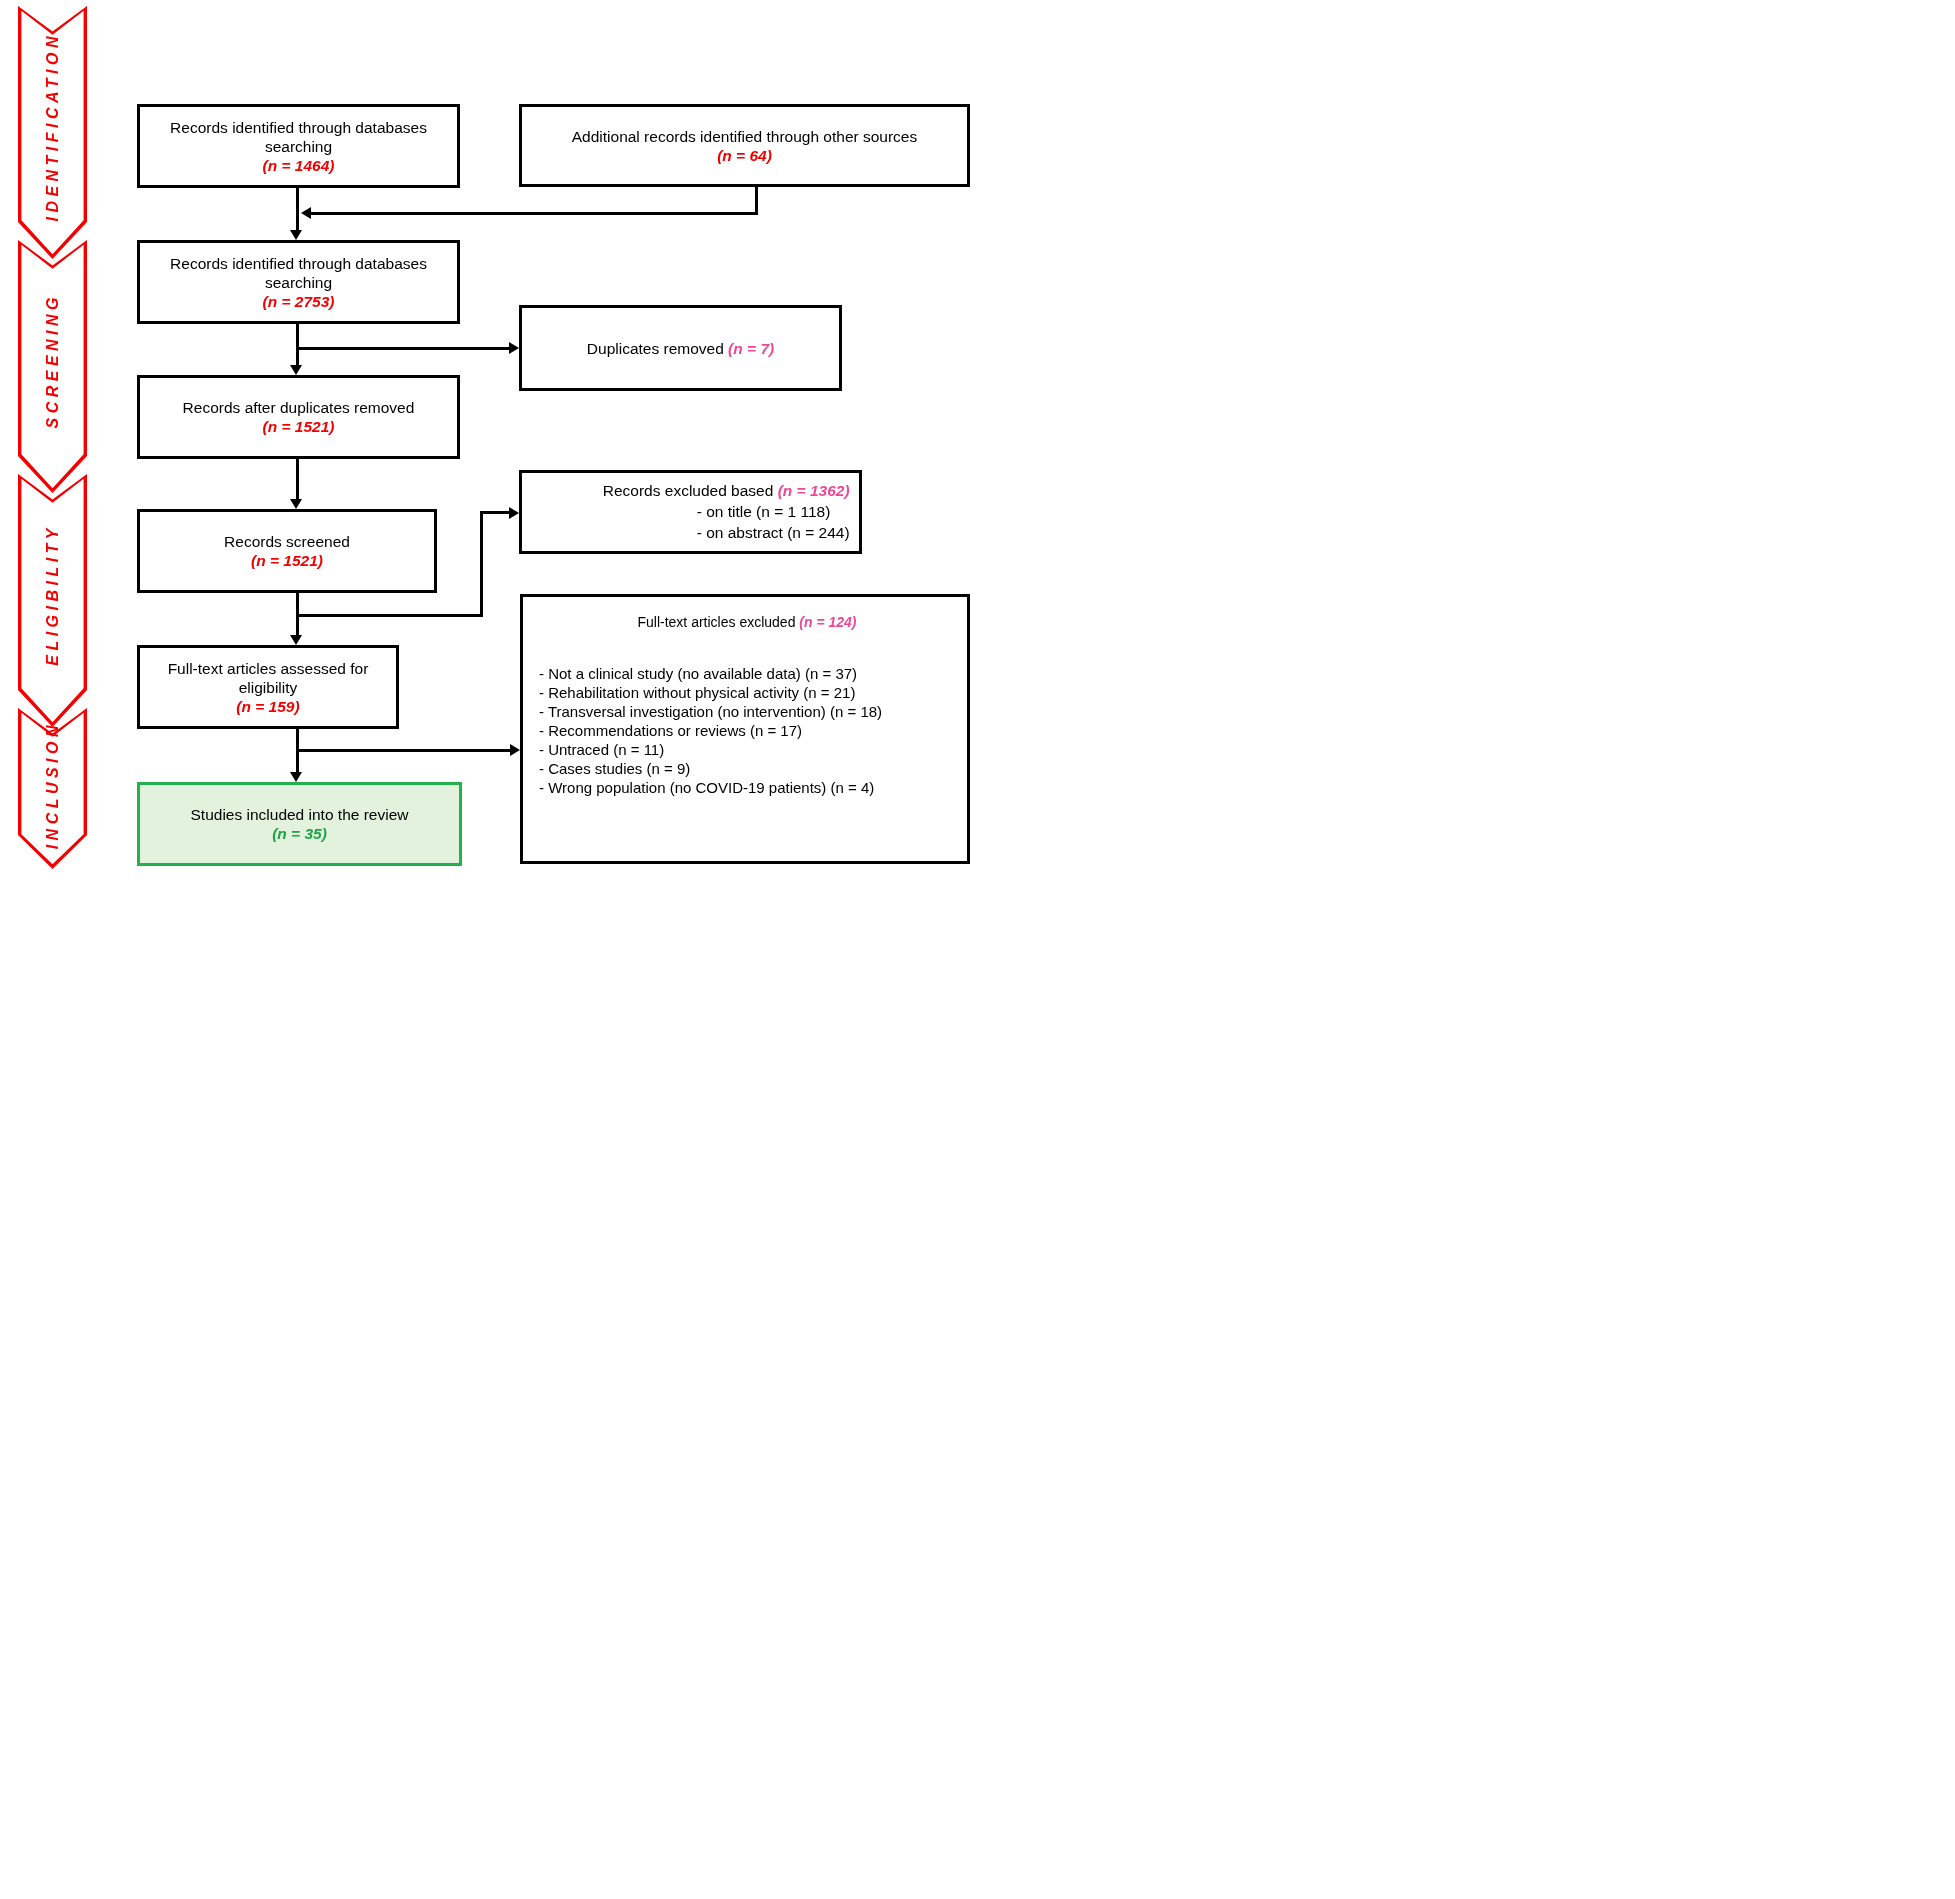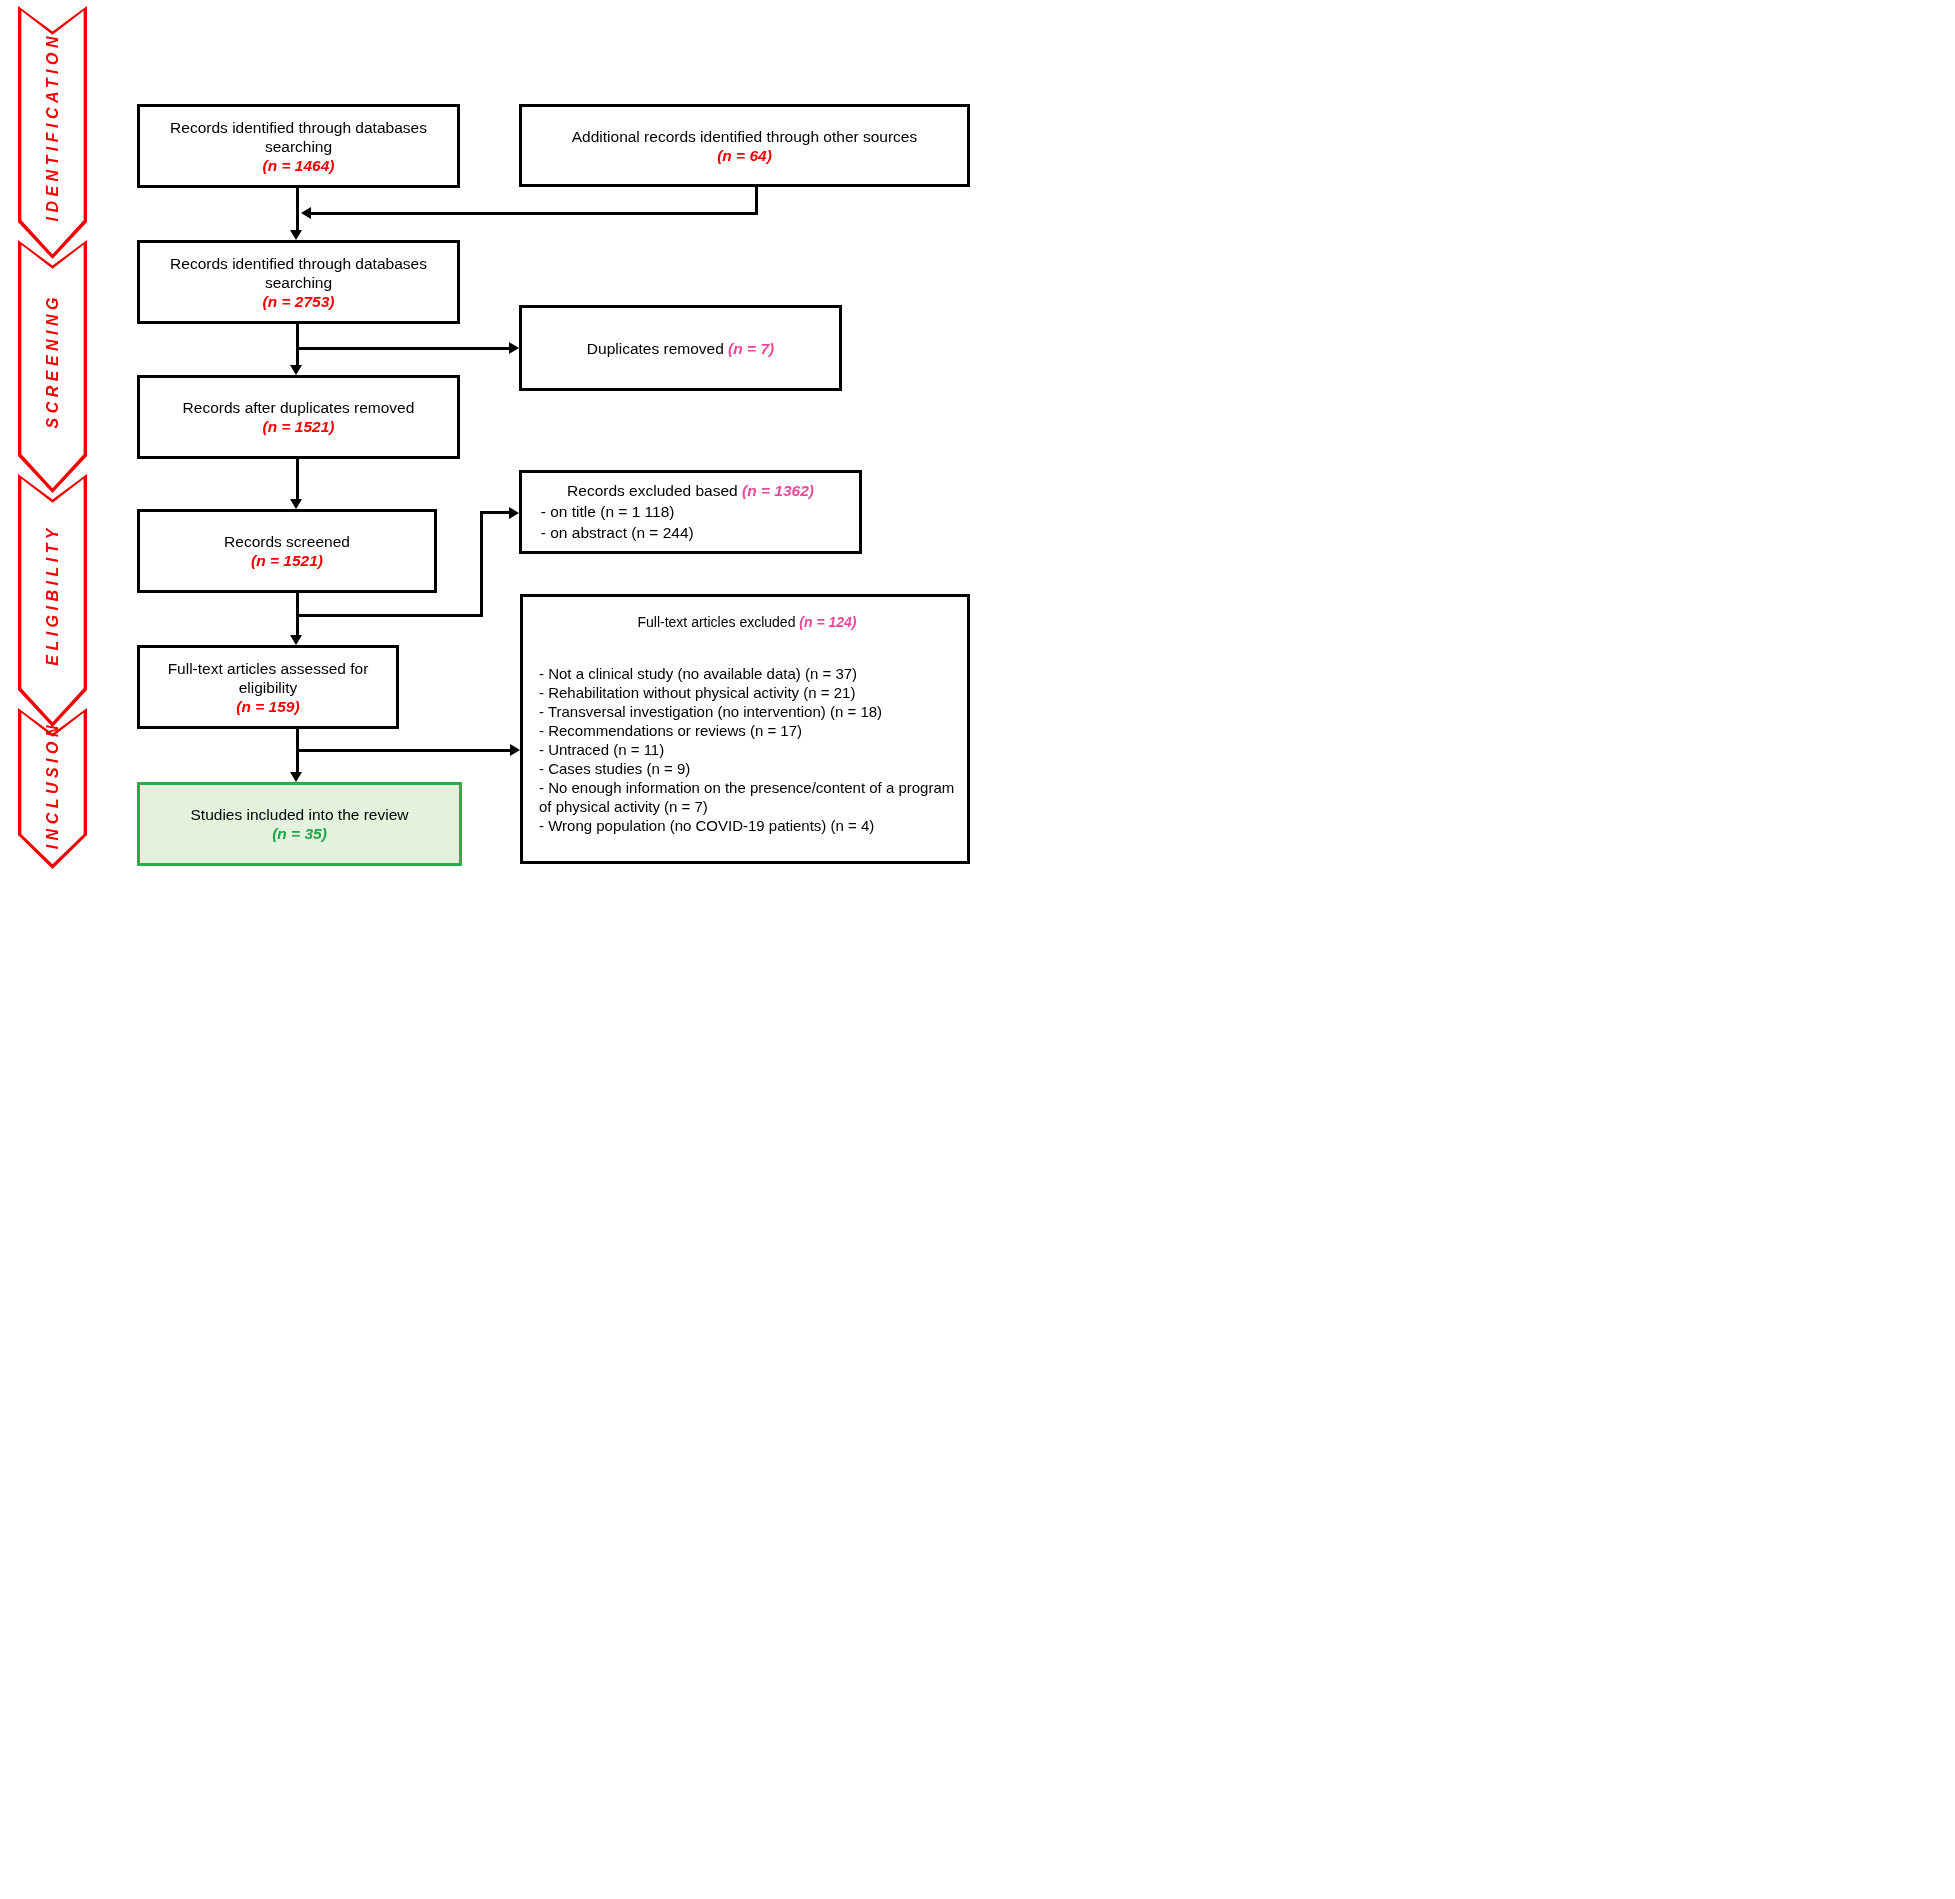--- a/index.html
+++ b/index.html
@@ -105,21 +105,21 @@
   <div class="bx" style="left:137px;top:375px;width:323px;height:84px;">
     <div>Records after duplicates removed</div>
     <div class="n">(n = 1521)</div>
   </div>
 
   <div class="bx" style="left:137px;top:509px;width:300px;height:84px;">
     <div>Records screened</div>
     <div class="n">(n = 1521)</div>
   </div>
 
-  <div class="bx bx-list" id="box-excluded-screen" style="left:519px;top:470px;width:343px;height:84px;">
+  <div class="bx bx-list" id="box-excluded-screen" style="left:519px;top:470px;width:343px;height:84px;align-items:flex-end;">
     <div class="title"><span>Records excluded based </span><span class="inline-n">(n = 1362)</span></div>
     <div class="items">
       <div>- on title (n = 1 118)</div>
       <div>- on abstract (n = 244)</div>
     </div>
   </div>
 
   <div class="bx" style="left:137px;top:645px;width:262px;height:84px;text-align:right;">
     <div>Full-text articles assessed for</div>
     <div>eligibility</div>
@@ -128,21 +128,20 @@
 
   <div class="bx bx-list" id="box-excluded-full" style="left:520px;top:594px;width:450px;height:270px;">
     <div class="title"><span>Full-text articles excluded </span><span class="inline-n">(n = 124)</span></div>
     <div class="items">
       <div>- Not a clinical study (no available data) (n = 37)</div>
       <div>- Rehabilitation without physical activity (n = 21)</div>
       <div>- Transversal investigation (no intervention) (n = 18)</div>
       <div>- Recommendations or reviews (n = 17)</div>
       <div>- Untraced (n = 11)</div>
       <div>- Cases studies (n = 9)</div>
-      <div>- No enough information on the presence/content of a program of physical activity (n = 7)</div>
       <div>- Wrong population (no COVID-19 patients) (n = 4)</div>
     </div>
   </div>
 
   <div class="bx bx-green" style="left:137px;top:782px;width:325px;height:84px;text-align:center;">
     <div>Studies included into the review</div>
     <div class="n">(n = 35)</div>
   </div>
 
   <div class="ln vln" style="left:296px;top:187px;height:44px;"></div>

